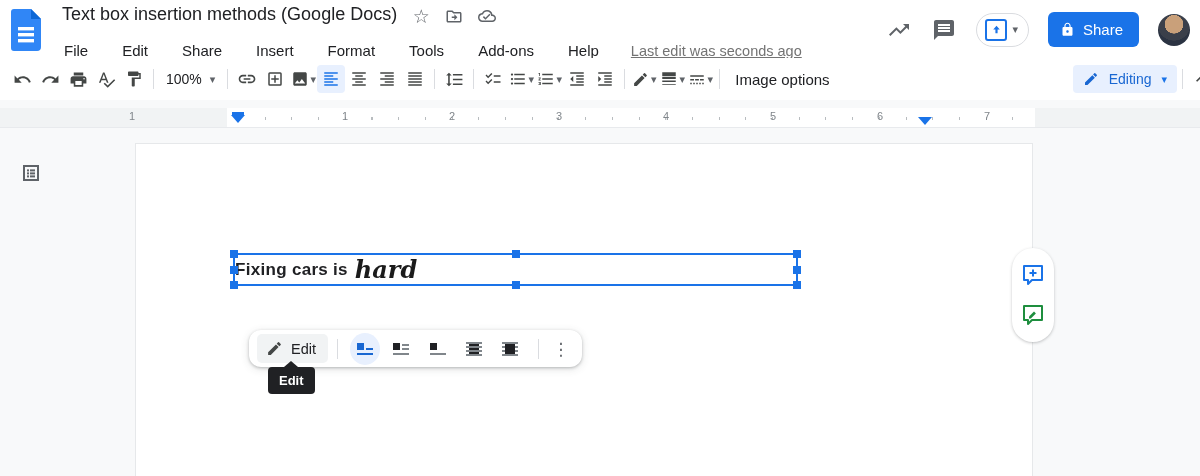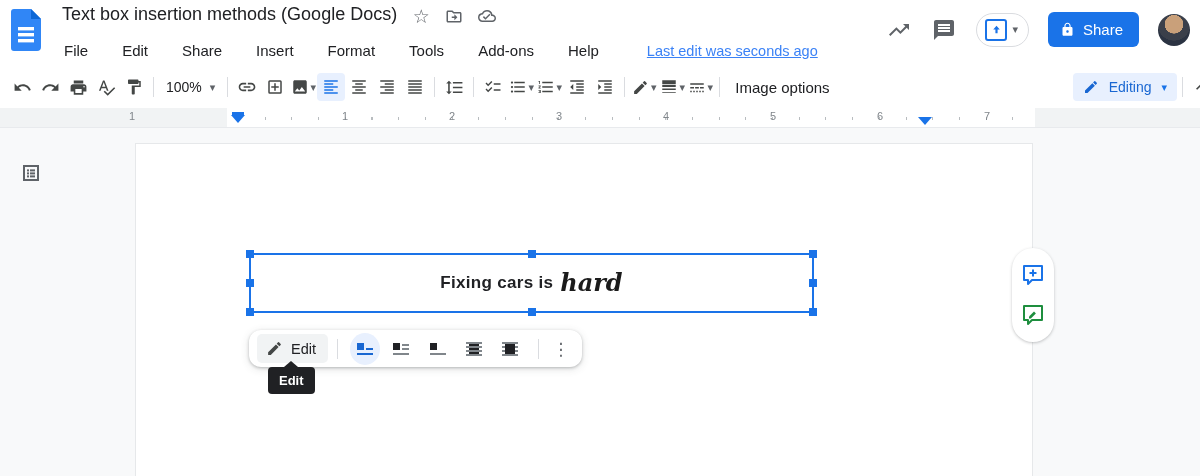--- a/index.html
+++ b/index.html
@@ -8,32 +8,32 @@
 
   
   .header { position:absolute; left:0; top:0; width:1200px; height:66px; background:#fff; }
   .docs-logo { position:absolute; left:11px; top:9px; width:30px; height:42px; cursor:pointer; }
   .title-row { position:absolute; left:62px; top:4px; display:flex; align-items:flex-end; gap:15px; }
   .doc-title { font-size:18px; color:#202124; white-space:nowrap; }
   .title-icon { color:#5f6368; width:18px; height:18px; display:flex; align-items:center; justify-content:center; cursor:pointer; }
   .star-glyph { font-size:19px; line-height:18px; color:#5f6368; font-family:"DejaVu Sans",sans-serif; }
   .menu-row { position:absolute; left:62px; top:41px; display:flex; align-items:center; gap:30px; font-size:15px; color:#202124; }
   .menu-item { cursor:pointer; padding:1px 2px; border-radius:4px; }
-  .last-edit { color:#3b82f6; text-decoration:underline; margin-left:16px; cursor:pointer; font-size:14.5px; }
+  .last-edit { color:#737373; text-decoration:underline; cursor:pointer; font-size:14.5px; }
   .header-right { position:absolute; right:10px; top:12px; display:flex; align-items:center; gap:19px; }
   .hdr-icon-btn { width:26px; height:26px; color:#5f6368; display:flex; align-items:center; justify-content:center; cursor:pointer; }
   .present-pill { display:flex; align-items:center; gap:5px; border:1px solid #dadce0; border-radius:20px; padding:5px 10px 5px 8px; cursor:pointer; background:#fff; }
   .present-box { width:22px; height:22px; border:2px solid #1a73e8; border-radius:3px; display:flex; align-items:center; justify-content:center; color:#1a73e8; }
   .caret { font-family:"DejaVu Sans",sans-serif; font-size:11px; color:#5f6368; line-height:1; }
   .caret.blue { color:#1a73e8; }
   .share-btn { display:flex; align-items:center; gap:8px; background:#1a73e8; color:#fff; border:none; border-radius:6px; padding:9px 16px 9px 12px; font-size:15px; font-weight:500; cursor:pointer; font-family:inherit; }
   .avatar { width:32px; height:32px; border-radius:50%; background:radial-gradient(circle at 50% 32%, #c9a07a 0 34%, #3a3f4a 35% 60%, #2b3342 61%); cursor:pointer; }
 
   
-  .toolbar { position:absolute; left:0; top:66px; width:1200px; height:42px; background:#fff; display:flex; align-items:center; padding-left:8px; overflow:hidden; }
+  .toolbar { position:absolute; left:0; top:58px; width:1200px; height:42px; background:#fff; display:flex; align-items:center; padding-left:8px; overflow:hidden; }
   .tb-btn { min-width:28px; height:28px; border-radius:4px; display:flex; align-items:center; justify-content:center; color:#444746; cursor:pointer; gap:2px; flex:none; }
   .tb-btn svg { flex:none; }
   .tb-btn.active { background:#e8f0fe; color:#1a73e8; }
   .tb-sep { width:1px; height:20px; background:#dadce0; margin:0 5px; flex:none; }
   .zoom-box { display:flex; align-items:center; gap:8px; padding:0 7px; height:28px; border-radius:4px; cursor:pointer; color:#202124; font-size:14px; flex:none; }
   .text-btn { font-size:15px; color:#202124; padding:0 10px; height:28px; display:flex; align-items:center; border-radius:4px; cursor:pointer; flex:none; }
   .editing-pill { display:flex; align-items:center; gap:10px; background:#e8f0fe; color:#1967d2; border-radius:4px; height:28px; padding:0 10px 0 10px; font-size:14px; font-weight:500; cursor:pointer; margin-left:auto; flex:none; }
   .collapse-btn { flex:none; width:26px; height:28px; display:flex; align-items:center; justify-content:center; color:#444746; cursor:pointer; margin-right:-14px; }
 
   
@@ -45,21 +45,21 @@
   .indent-marker-left { position:absolute; left:231px; top:4px; width:14px; height:12px; cursor:pointer; }
   .indent-bar { width:12px; height:3px; background:#1a73e8; margin:0 auto; }
   .tri-down { width:0; height:0; border-left:7px solid transparent; border-right:7px solid transparent; border-top:8px solid #1a73e8; }
   .indent-marker-right { position:absolute; left:918px; top:9px; cursor:pointer; }
 
   
   .doc-area { position:absolute; left:0; top:129px; width:1200px; height:347px; background:#f8f9fa; }
   .outline-btn { position:absolute; left:19px; top:32px; width:24px; height:24px; color:#5f6368; cursor:pointer; }
   .page { position:absolute; left:135px; top:14px; width:898px; height:400px; background:#fff; border:1px solid #e6e8ea; }
 
-  .textbox { position:absolute; left:113px; top:109px; width:565px; height:60px; border:2px solid #1a73e8; display:flex; align-items:center; justify-content:center; cursor:move; }
+  .textbox { position:absolute; left:97px; top:109px; width:565px; height:33px; border:2px solid #1a73e8; display:flex; align-items:center; cursor:move; }
   .tb-text-regular { font-size:17px; font-weight:700; color:#202124; letter-spacing:.3px; }
   .tb-text-emph { font-family:"DejaVu Serif", serif; font-style:italic; font-weight:700; font-size:24px; color:#1b1b1b; margin-left:7px; line-height:1; }
   .handle { position:absolute; width:8px; height:8px; background:#1a73e8; cursor:pointer; }
 
   .float-toolbar { position:absolute; left:113px; top:186px; width:333px; height:37px; background:#fff; border-radius:12px;
       box-shadow:0 1px 3px rgba(60,64,67,.3), 0 2px 8px rgba(60,64,67,.15); display:flex; align-items:center; padding:0 8px; }
   .edit-btn { display:flex; align-items:center; gap:8px; background:#f1f3f4; border-radius:5px; height:29px; padding:0 12px 0 9px; font-size:14.5px; color:#202124; cursor:pointer; }
   .ft-sep { width:1px; height:20px; background:#dadce0; margin:0 9px; }
   .wrap-btn { width:32px; height:32px; border-radius:50%; display:flex; align-items:center; justify-content:center; cursor:pointer; margin:0 3px; color:#5f6368; }
   .wrap-btn.selected { background:#e8f0fe; }

